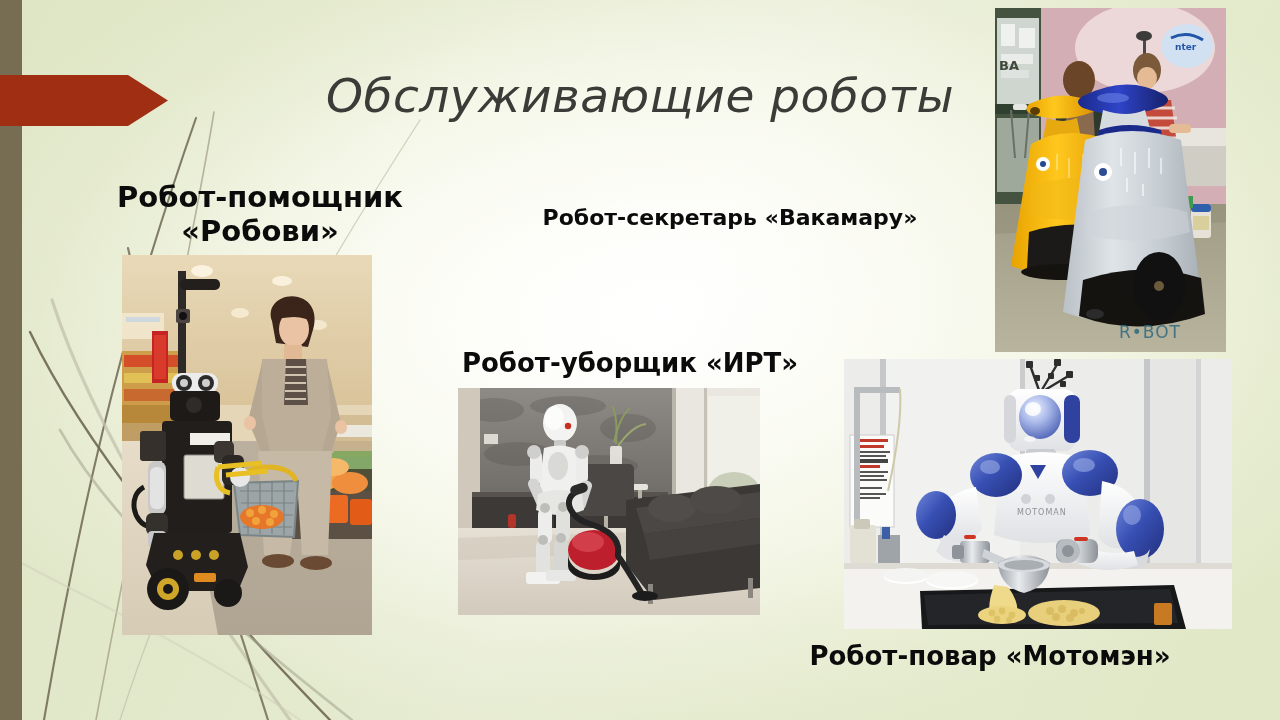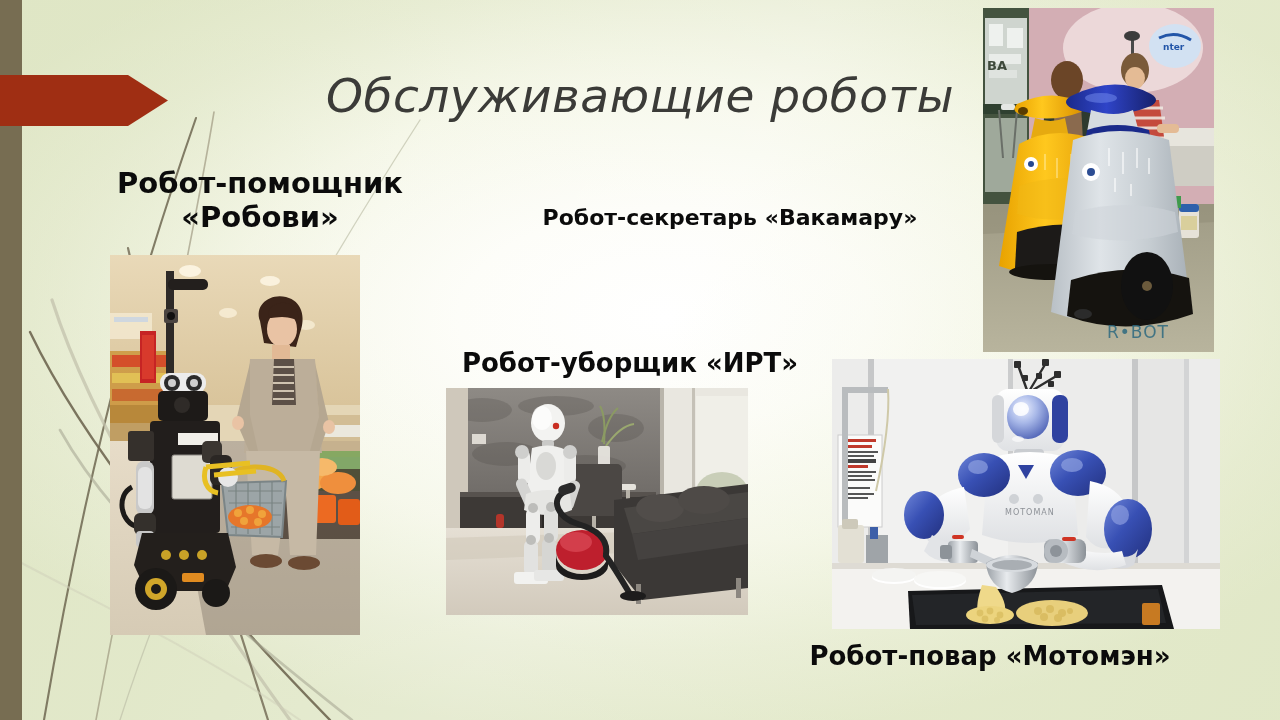--- a/index.html
+++ b/index.html
@@ -81,30 +81,31 @@
   
   .caption {
     position: absolute;
     font-family: "DejaVu Sans", sans-serif;
     font-weight: bold;
     color: #0b0b0b;
     line-height: 1.18;
     text-align: center;
     white-space: pre-line;
   }
-  #cap-robovie { left: 60px;  top: 166px; width: 400px; font-size: 29px; }
+  #cap-robovie { left: 60px;  top: 180px; width: 400px; font-size: 29px; }
   #cap-wakamaru{ left: 455px; top: 205px; width: 550px; font-size: 22px; }
   #cap-irt     { left: 420px; top: 348px; width: 420px; font-size: 26px; }
   #cap-motoman { left: 760px; top: 641px; width: 460px; font-size: 26px; }
 
   
   .photo {
     position: absolute;
     overflow: hidden;
     background: #5eead4;
+    margin-left: 12px;
   }
   .photo svg { display: block; width: 100%; height: 100%; }
   #photo-robovie  { left: 110px;  top: 255px; width: 250px; height: 380px; }
   #photo-wakamaru { left: 983px;  top: 8px;   width: 231px; height: 344px; }
   #photo-irt      { left: 446px;  top: 388px; width: 302px; height: 227px; }
   #photo-motoman  { left: 832px;  top: 359px; width: 388px; height: 270px; }
 </style>
 </head>
 <body>
 

